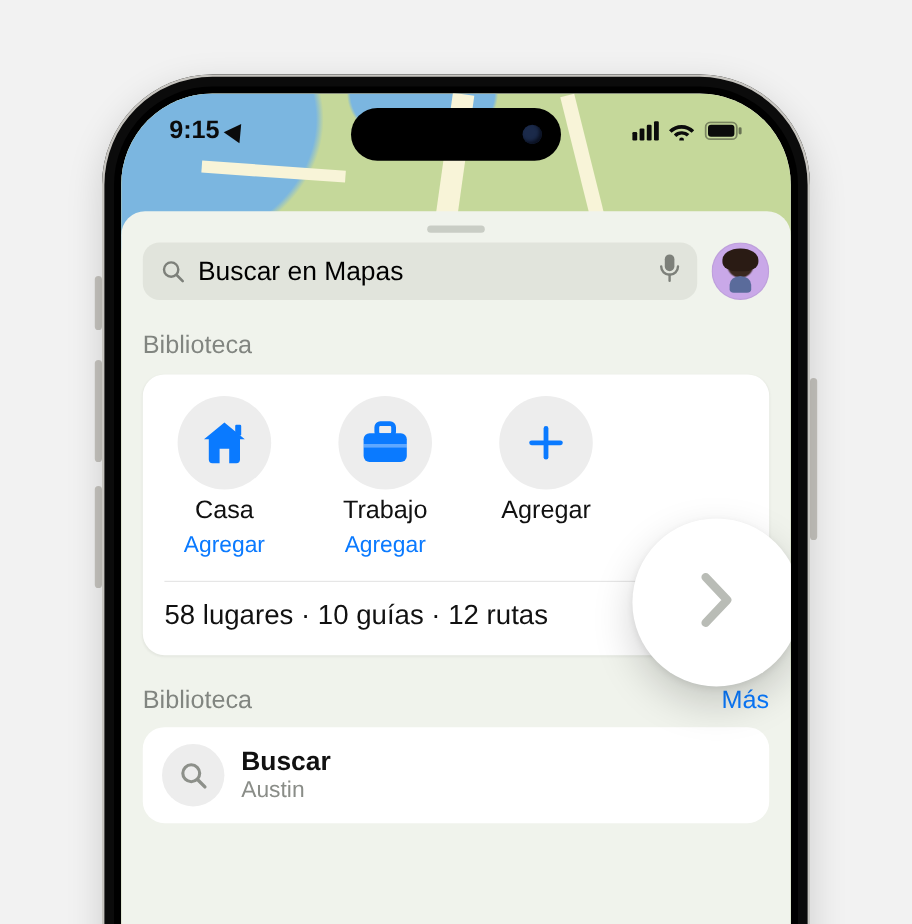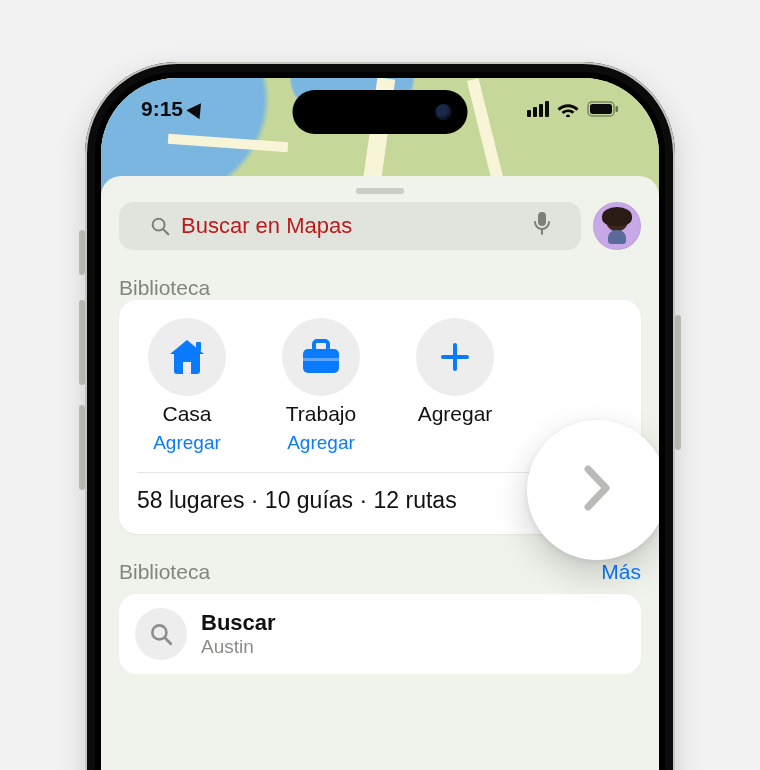--- a/index.html
+++ b/index.html
@@ -102,41 +102,42 @@
     border-top-right-radius:20px;
     padding:12px 18px 0 18px;
   }
   .grabber { width:48px; height:6px; background:#c9cdc5; border-radius:4px; margin:0 auto 8px; }
 
   .search-row { display:flex; align-items:center; gap:12px; }
   .search {
     flex:1; height:48px;
     background:#e1e4dc; border-radius:14px;
     display:flex; align-items:center; gap:10px;
-    padding:0 30px;
-    color:#b91c1c; font-size:22px;
+    padding:0 14px;
+    color:#000000; font-size:22px;
   }
   .search .sicon svg{display:block}
   .search .mic{ margin-left:auto; }
   .avatar{
     width:48px; height:48px; border-radius:50%;
     background: radial-gradient(circle at 50% 38%, #3a281f 0 28%, #c9a8e8 32% 100%);
     border:1px solid rgba(0,0,0,.05);
     position:relative; overflow:hidden;
   }
   .avatar::before{content:"";position:absolute;left:18%;right:18%;top:8%;height:42%;
     background:#2a1b14;border-radius:50% 50% 40% 40%;}
   .avatar::after{content:"";position:absolute;left:30%;right:30%;bottom:10%;height:32%;
     background:#5a6b9b;border-radius:50% 50% 20% 20%;}
 
   .section-title{
     margin-top:26px; font-size:21px; color:#818580; font-weight:500;
   }
 
   .card{
+    margin-top:12px;
     background:#fff; border-radius:18px;
     box-shadow:0 1px 2px rgba(0,0,0,.05);
     padding:18px 18px 20px 18px;
     position:relative;
   }
   .fav-row{ display:flex; gap:34px; align-items:flex-start; }
   .fav{
     width:100px; display:flex; flex-direction:column; align-items:center; gap:6px;
   }
   .fav .bubble{

